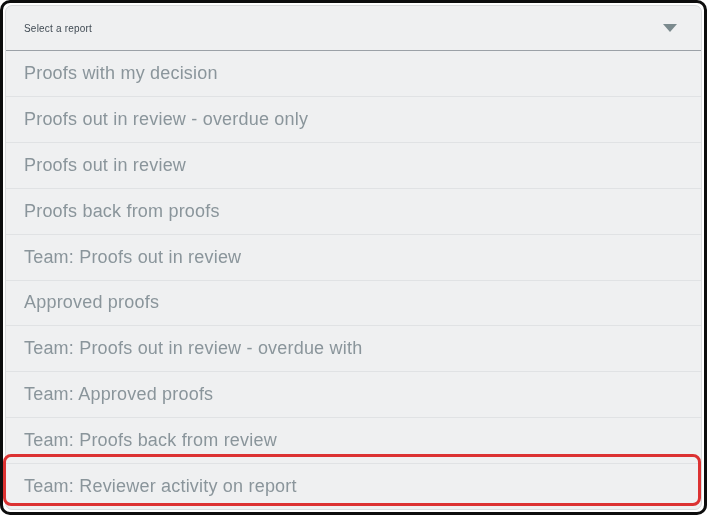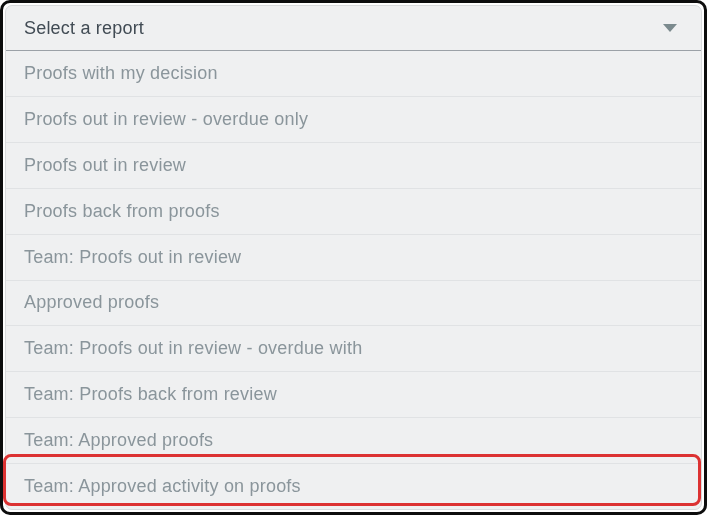--- a/index.html
+++ b/index.html
@@ -31,21 +31,21 @@
   .header {
     flex: 0 0 44px;
     display: flex;
     align-items: center;
     justify-content: space-between;
     padding: 0 24px 0 18px;
     border-bottom: 1px solid #9ba1a7;
     cursor: pointer;
   }
   .header-label {
-    font-size: 18px;
+    font-size: 10px;
     color: #414b54;
     letter-spacing: 0.2px;
   }
   .chevron {
     width: 0;
     height: 0;
     border-left: 7px solid transparent;
     border-right: 7px solid transparent;
     border-top: 8px solid #7b8a8e;
   }
@@ -105,24 +105,24 @@
         <div class="item">
           <span>Team: Proofs out in review</span>
         </div>
         <div class="item">
           <span>Approved proofs</span>
         </div>
         <div class="item">
           <span>Team: Proofs out in review - overdue with</span>
         </div>
         <div class="item">
+          <span>Team: Approved proofs</span>
+        </div>
+        <div class="item">
           <span>Team: Proofs back from review</span>
         </div>
         <div class="item">
-          <span>Team: Approved proofs</span>
-        </div>
-        <div class="item">
-          <span>Team: Approved activity on proofs</span>
+          <span>Team: Reviewer activity on report</span>
         </div>
       </div>
   </div>
   <div class="highlight-box" style="border-color: rgb(220, 50, 50);"></div>
 </div>
 
 </body></html>

